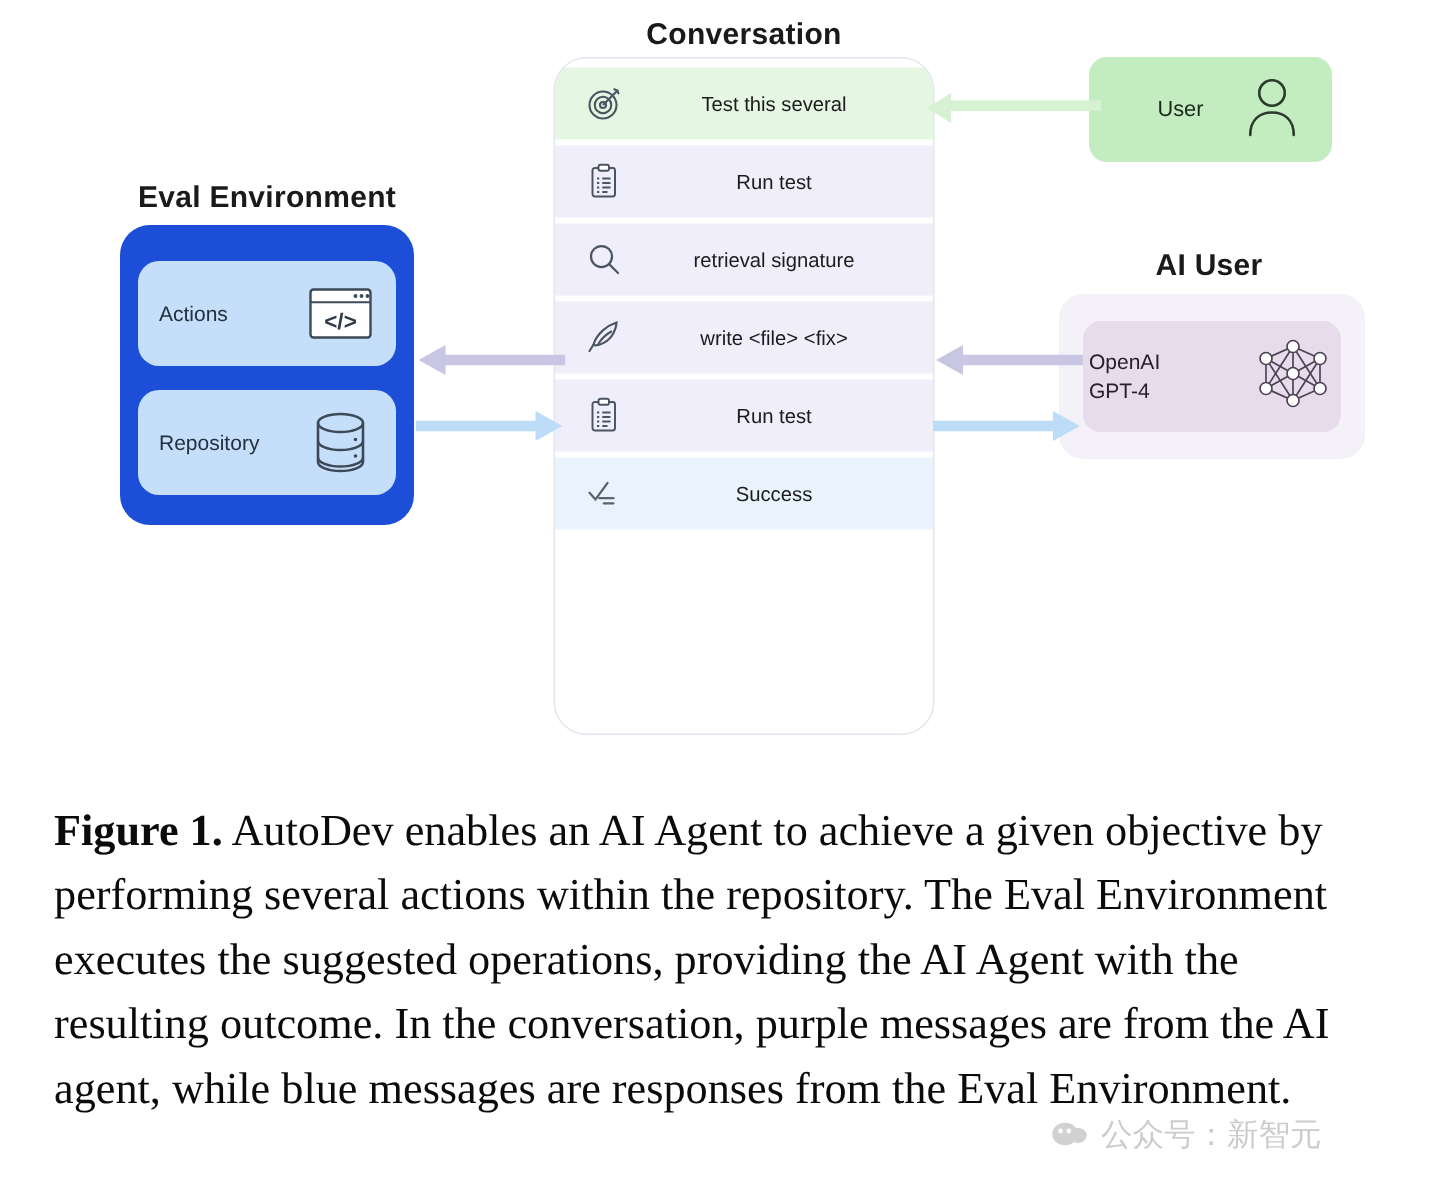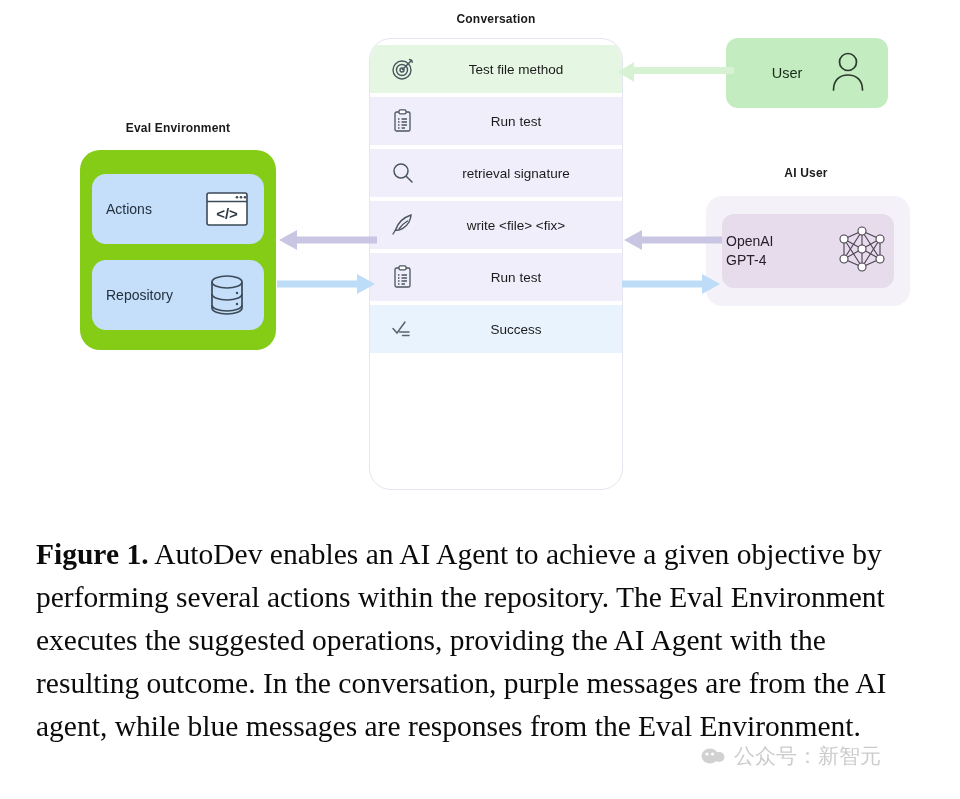--- a/index.html
+++ b/index.html
@@ -14,33 +14,33 @@
     overflow: hidden;
     font-family: "Liberation Sans", sans-serif;
   }
 
   
   .abs { position: absolute; }
 
   .panel-title {
     font-family: "Liberation Sans", sans-serif;
     font-weight: bold;
-    font-size: 12px;
+    font-size: 20px;
     color: #1a1a1a;
     text-align: center;
     letter-spacing: 0.2px;
   }
 
   
   #eval-title { left: 60px; top: 121px; width: 236px; }
 
   #eval-box {
     left: 80px; top: 150px;
     width: 196px; height: 200px;
-    background: #84cc16;
+    background: #1d4ed8;
     border-radius: 20px;
   }
   .eval-card {
     position: absolute;
     left: 12px;
     width: 172px;
     height: 70px;
     background: #c5defa;
     border-radius: 14px;
     display: flex;
@@ -219,21 +219,21 @@
   <div class="msg user">
     <span class="msg-icon">
       <svg width="26" height="26" viewBox="0 0 26 26" fill="none" stroke="#4a5560" stroke-width="1.4">
         <circle cx="12" cy="14" r="9"></circle>
           <circle cx="12" cy="14" r="5.5"></circle>
           <circle cx="12" cy="14" r="2"></circle>
         <line x1="12" y1="14" x2="22" y2="4"></line>
         <path d="M19.5 3.5 l2 .8 .8 2" stroke-linecap="round"></path>
       </svg>
     </span>
-    <span class="msg-text">Test file method</span>
+    <span class="msg-text">Test this several</span>
   </div>
 
 
   <div class="msg agent gap">
     <span class="msg-icon">
       <svg width="26" height="26" viewBox="0 0 26 26" fill="none" stroke="#4a5560" stroke-width="1.3">
         <rect x="5" y="4" width="15" height="19" rx="1.6"></rect>
         <rect x="9" y="1.8" width="7" height="4" rx="1.3" fill="#ffffff"></rect>
         <line x1="8" y1="11" x2="9.5" y2="11"></line>
           <line x1="11.5" y1="11" x2="17" y2="11"></line>

